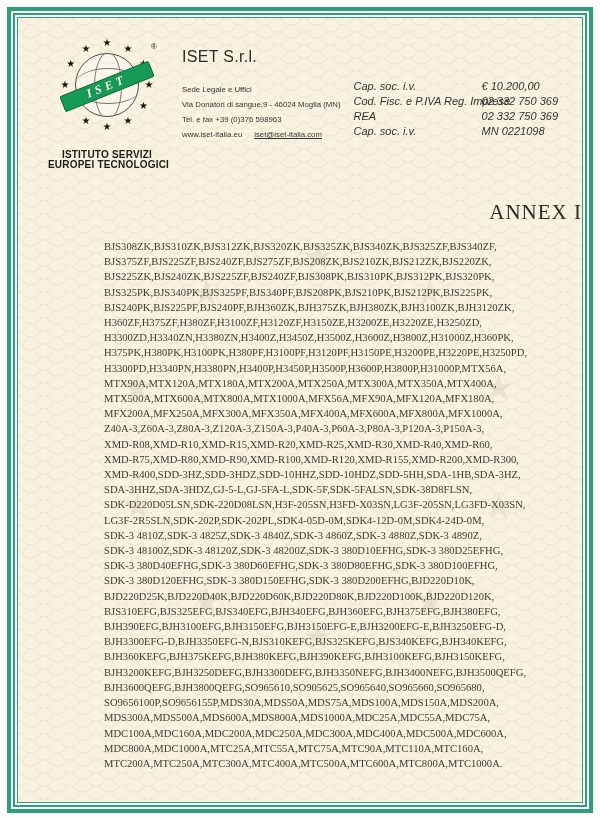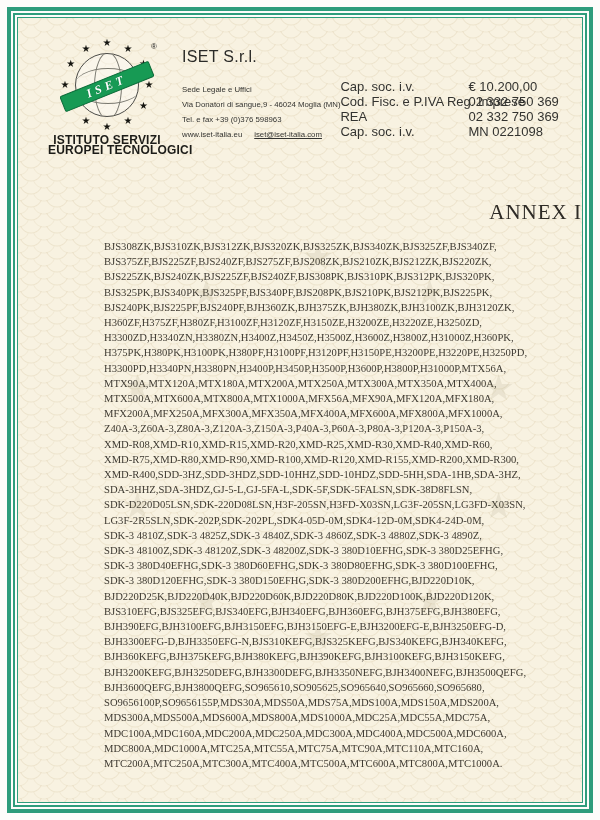--- a/index.html
+++ b/index.html
@@ -60,29 +60,29 @@
     font-size:12px;letter-spacing:4px;text-align:center;line-height:15px;
     text-shadow:0 0 1px #0c6b39;
   }
   .logo-star{
     position:absolute;left:50%;top:50%;width:12px;margin-left:-6px;margin-top:-7px;
     text-align:center;font-size:10px;color:#14140f;
     transform:rotate(var(--a)) translateY(-42px) rotate(calc(0deg - var(--a)));
   }
   .reg-mark{position:absolute;right:-4px;top:4px;font-size:8px;color:#222;}
   .logo-caption{
-    margin-top:2px;text-align:center;font-weight:bold;font-size:12px;line-height:9.5px;
+    margin-top:16px;text-align:center;font-weight:bold;font-size:10px;line-height:9.5px;
     color:#1c1c18;letter-spacing:.2px;white-space:nowrap;
   }
   .company-info{margin-left:16px;width:190px;padding-top:10px;}
   .company-name{font-size:16px;color:#2b2b28;margin-bottom:16px;letter-spacing:.3px;}
   .addr-line{font-size:7.8px;color:var(--hdr-ink);line-height:15px;white-space:nowrap;}
   .email{text-decoration:underline;color:var(--hdr-ink);margin-left:12px;cursor:pointer;}
   .registry{margin-left:auto;width:222px;padding-top:41px;}
-  .reg-row{display:flex;font-size:13px;color:var(--hdr-ink);line-height:15px;white-space:nowrap;}
+  .reg-row{display:flex;font-size:11px;color:var(--hdr-ink);line-height:15px;white-space:nowrap;font-style:italic;}
   .reg-label{width:128px;flex:0 0 128px;}
   .reg-value{flex:1;}
 
   
   .annex-title{
     margin-top:30px;text-align:right;
     font-family:"Liberation Serif", serif;font-weight:normal;
     font-size:21px;color:#2e2b26;letter-spacing:1px;
   }
   .code-list{

